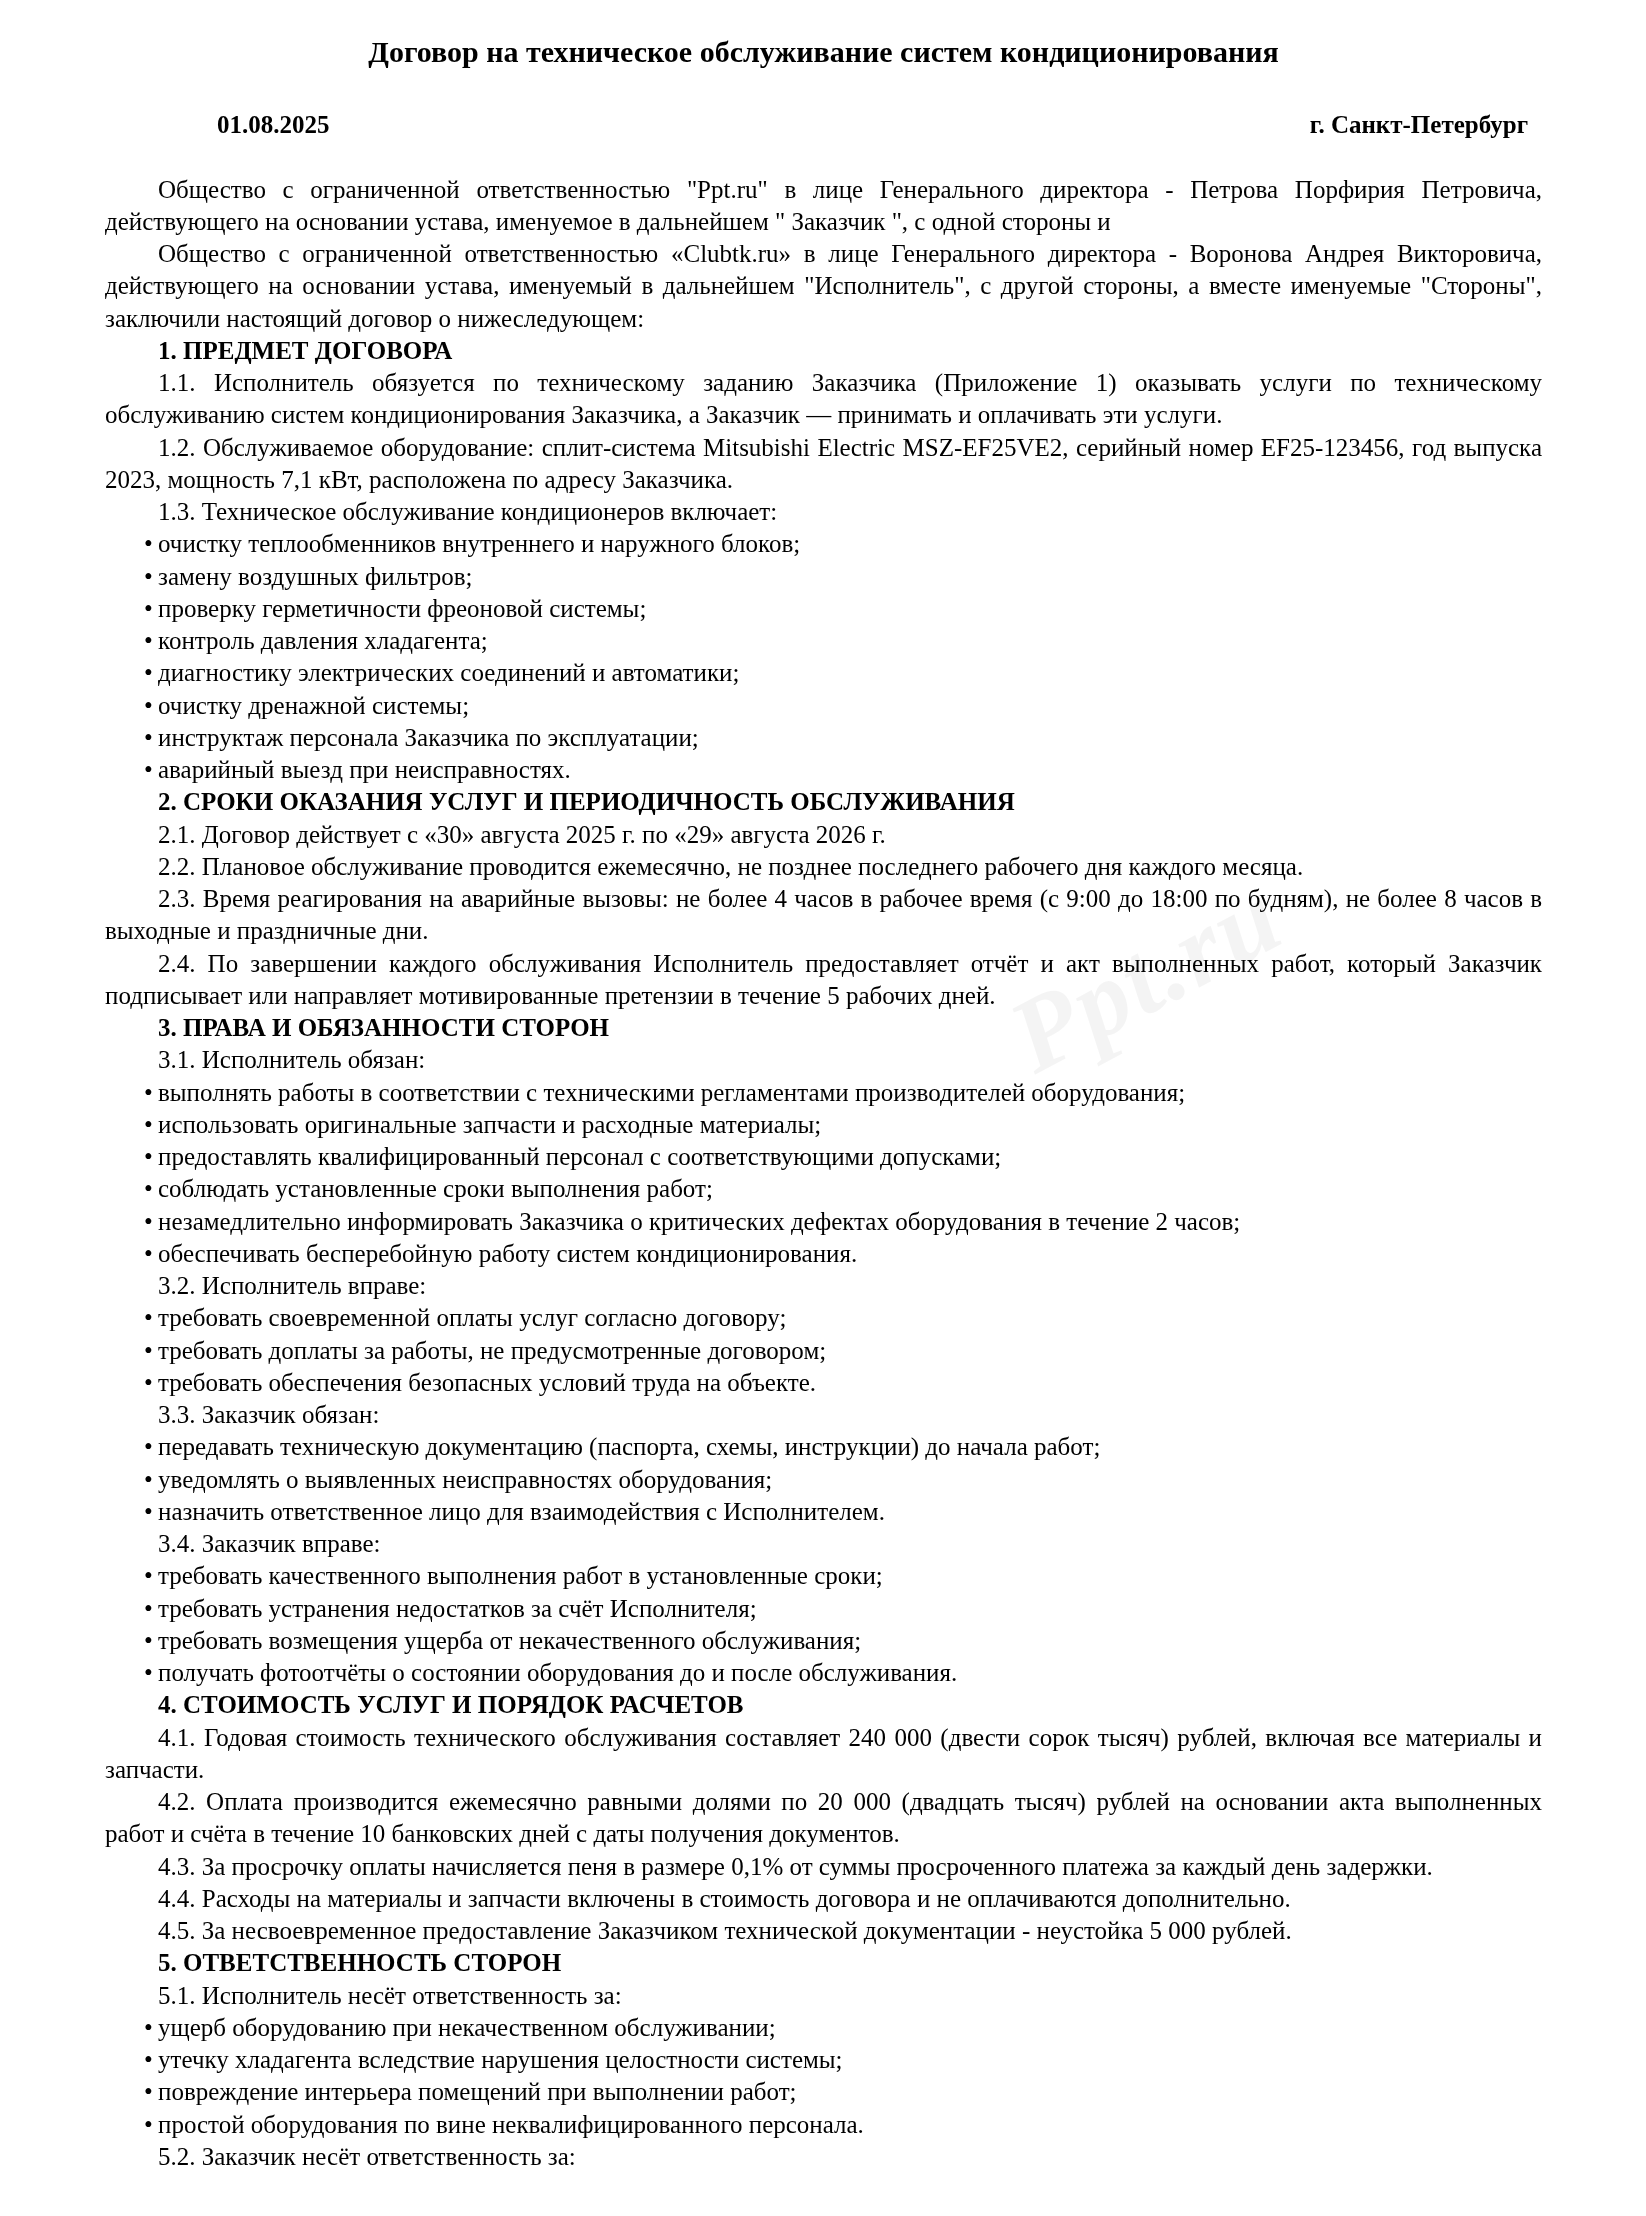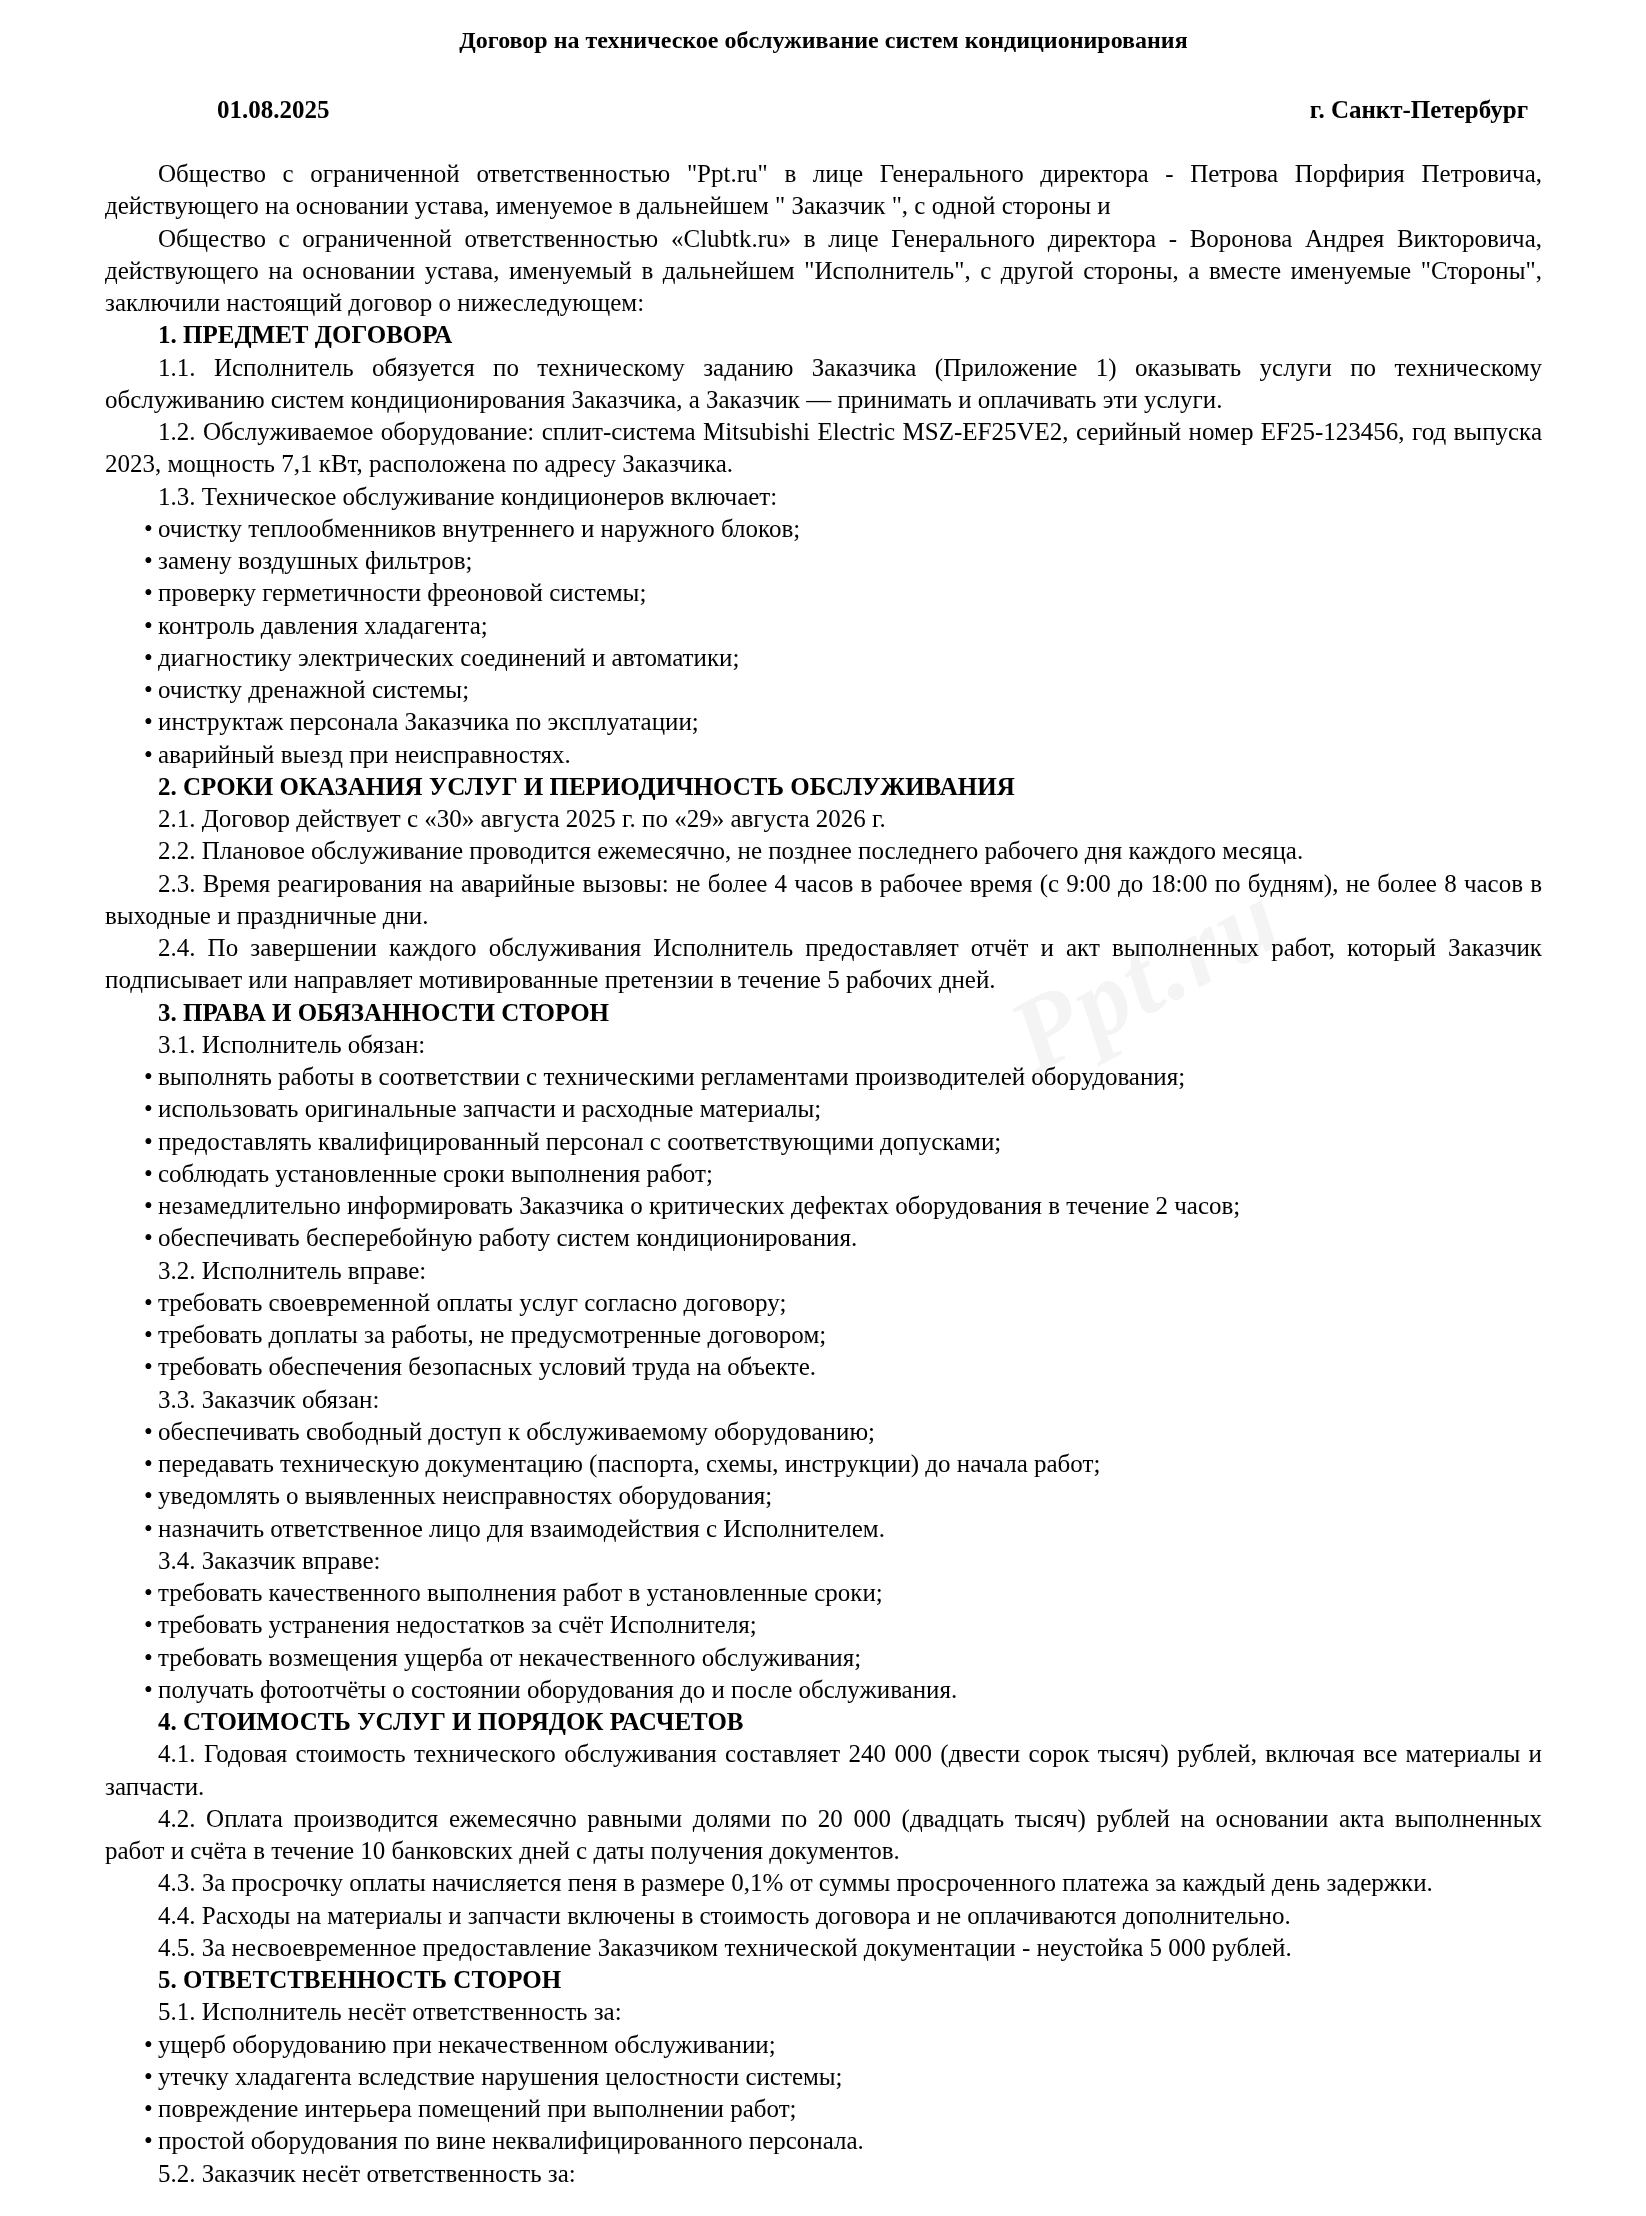--- a/index.html
+++ b/index.html
@@ -29,25 +29,25 @@
     color: rgba(0,0,0,0.045);
     transform: rotate(-28deg);
     transform-origin: left top;
     letter-spacing: 2.8px;
     pointer-events: none;
     user-select: none;
     white-space: nowrap;
   }
   .doc-title {
     text-align: center;
-    font-size: 24px;
+    font-size: 30px;
     font-weight: 700;
     line-height: 1.25;
     padding-top: 16.7px;
-    margin: 8px;
+    margin: 16px;
   }
   .meta-row {
     display: flex;
     justify-content: space-between;
     align-items: baseline;
     font-size: 25px;
     line-height: 1.3;
     margin-top: 39px;
     padding-left: 112px;
     padding-right: 14px;
@@ -158,21 +158,20 @@
 
     <p class="sub">3.2. Исполнитель вправе:</p>
     <ul class="bullets">
       <li>требовать своевременной оплаты услуг согласно договору;</li>
       <li>требовать доплаты за работы, не предусмотренные договором;</li>
       <li>требовать обеспечения безопасных условий труда на объекте.</li>
     </ul>
 
     <p class="sub">3.3. Заказчик обязан:</p>
     <ul class="bullets">
-      <li>обеспечивать свободный доступ к обслуживаемому оборудованию;</li>
       <li>передавать техническую документацию (паспорта, схемы, инструкции) до начала работ;</li>
       <li>уведомлять о выявленных неисправностях оборудования;</li>
       <li>назначить ответственное лицо для взаимодействия с Исполнителем.</li>
     </ul>
 
     <p class="sub">3.4. Заказчик вправе:</p>
     <ul class="bullets">
       <li>требовать качественного выполнения работ в установленные сроки;</li>
       <li>требовать устранения недостатков за счёт Исполнителя;</li>
       <li>требовать возмещения ущерба от некачественного обслуживания;</li>

